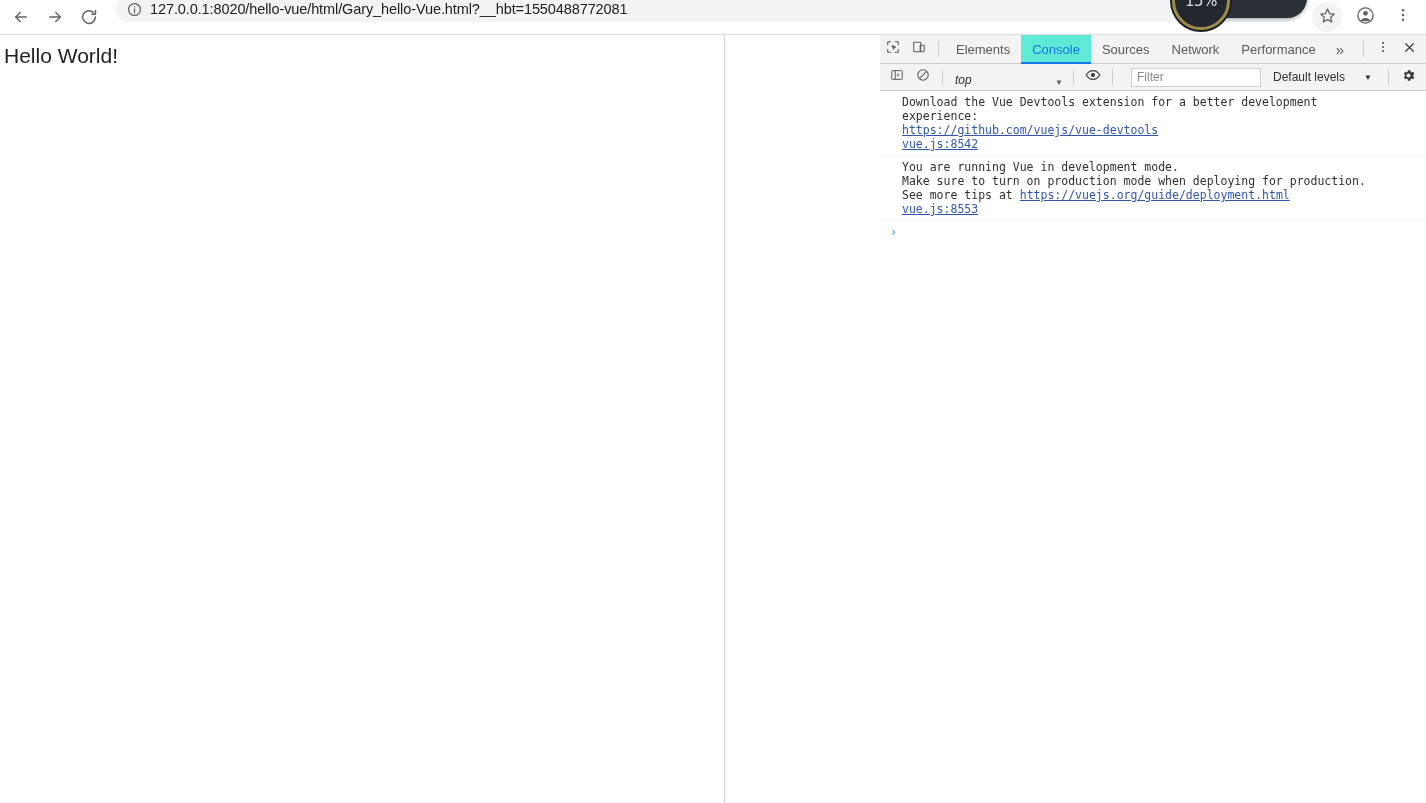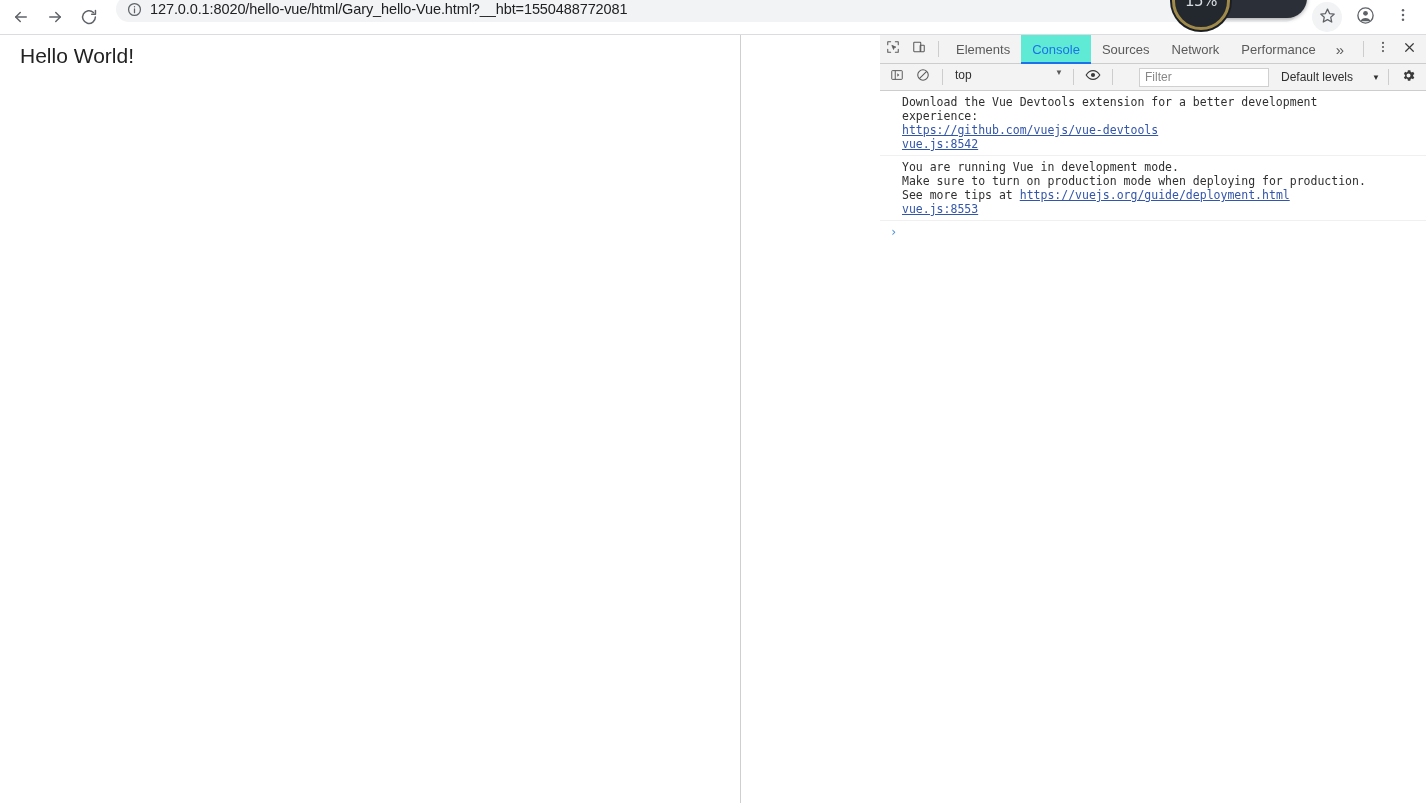--- a/index.html
+++ b/index.html
@@ -111,21 +111,21 @@
     color: #d8dde3;
     font-size: 15px;
     font-family: "DejaVu Sans", sans-serif;
     letter-spacing: -0.5px;
   }
 
   
   .page-viewport {
     position: absolute;
     top: 35px;
-    left: 16px;
+    left: 0;
     width: 725px;
     height: 768px;
     background: #ffffff;
     border-right: 1px solid #cfcfcf;
     box-sizing: border-box;
     overflow: hidden;
   }
   .page-heading {
     margin: 0;
     padding: 9px 0 0 4px;
@@ -205,40 +205,41 @@
     display: flex;
     align-items: center;
     background: #f3f3f3;
     flex: 0 0 auto;
     box-sizing: border-box;
   }
   .dt-ctx-select {
     width: 118px;
     height: 19px;
     display: flex;
-    align-items: flex-start;
+    align-items: flex-end;
     justify-content: space-between;
     font-size: 12px;
     color: #303030;
     padding: 0 4px 0 6px;
     box-sizing: border-box;
+    font-style: italic;
   }
   .dt-ctx-select .caret { font-size: 8px; color: #5a5a5a; }
   .dt-filter {
     width: 130px;
     height: 19px;
     background: #ffffff;
     border: 1px solid #d0d0d0;
     box-sizing: border-box;
     font-size: 12px;
     color: #888888;
     padding: 0 5px;
     display: flex;
     align-items: center;
-    margin-left: 20px;
+    margin-left: 12px;
   }
   .dt-levels {
     font-size: 12px;
     color: #303030;
     margin-left: 12px;
     display: flex;
     align-items: center;
     gap: 19px;
     white-space: nowrap;
   }

